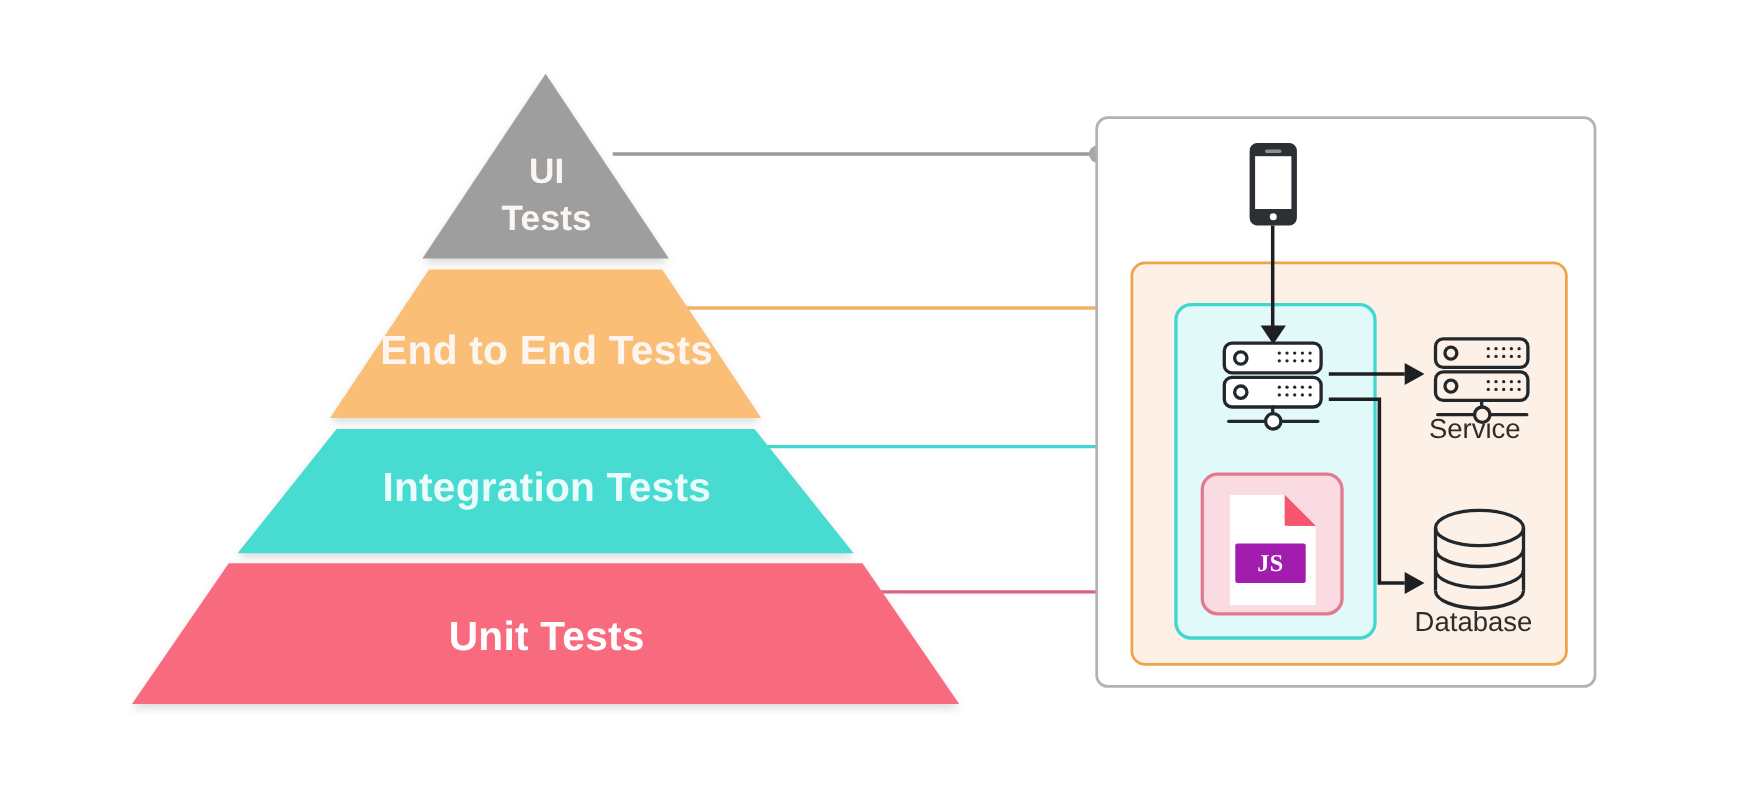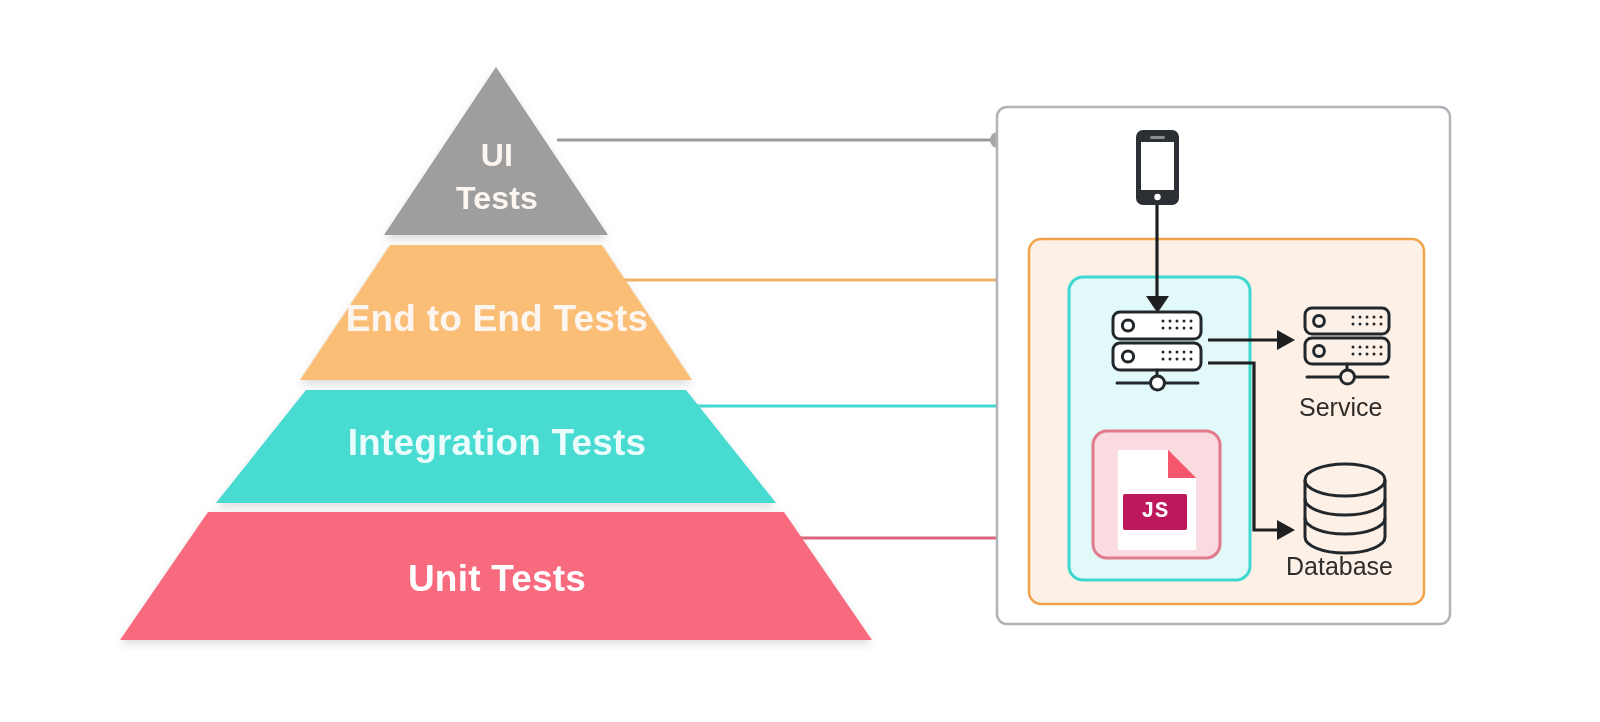--- a/index.html
+++ b/index.html
@@ -64,32 +64,32 @@
     transform: translateX(-303px);
   }
   .node-label {
     position: absolute;
     font-family: "Liberation Sans", sans-serif;
     font-size: 25px;
     color: #2f2c29;
     white-space: nowrap;
     pointer-events: none;
   }
-  #lbl-service { left: 1299px; top: 393px; text-align: right; }
+  #lbl-service { left: 1299px; top: 376px; text-align: right; }
   #lbl-database { left: 1286px; top: 552px; text-align: center; }
   .js-badge {
     position: absolute;
     left: 1123px;
     top: 494px;
     width: 64px;
     height: 36px;
-    background: #be185d;
+    background: #a21caf;
     border-radius: 2px;
     color: #ffffff;
-    font-family: Liberation Mono, monospace;
+    font-family: Liberation Serif, serif;
     font-weight: bold;
     font-size: 22px;
     line-height: 36px;
     text-align: center;
     letter-spacing: 0.5px;
     pointer-events: none;
   }
 </style>
 </head>
 <body>

